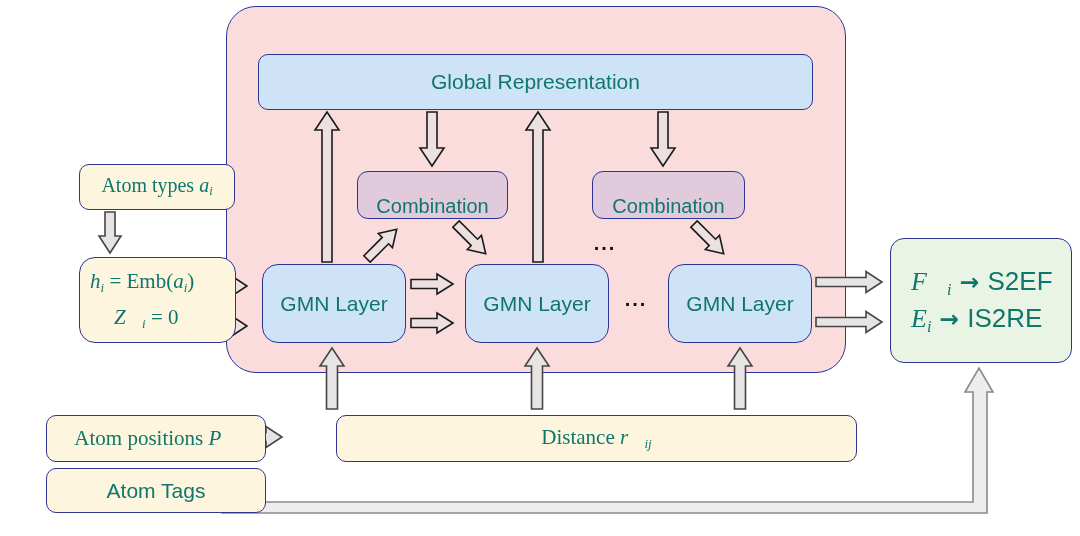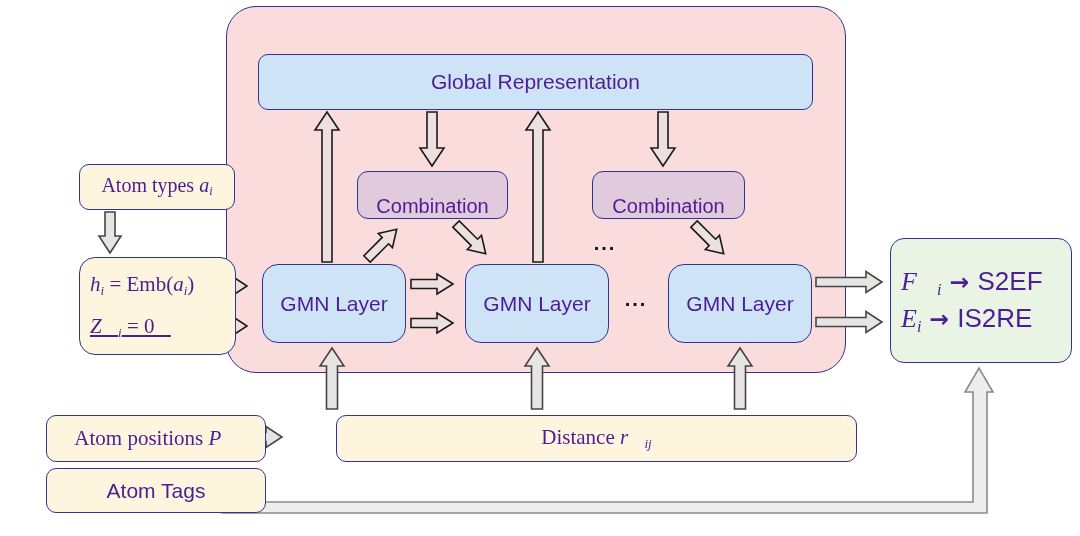--- a/index.html
+++ b/index.html
@@ -4,21 +4,21 @@
 <style>
   html,body{margin:0;padding:0;background:#fff;}
   #canvas{
     position:relative;width:1080px;height:536px;background:#ffffff;
     font-family:"Liberation Sans",sans-serif;overflow:hidden;
   }
   .box{
     position:absolute;box-sizing:border-box;
     border:1.6px solid #2e3493;
     display:flex;align-items:center;justify-content:center;
-    color:#4c1d95;
+    color:#0f766e;
   }
   .pink{background:#fbdcdc;border-radius:30px;}
   .blue{background:#cfe3f7;border-radius:10px;font-size:21px;}
   .layer{background:#cfe3f7;border-radius:16px;font-size:21px;}
   .purple{background:#e0cadb;border-radius:11px;font-size:20px;align-items:flex-end;}
   .cream{background:#fdf5dd;border-radius:10px;font-family:"Liberation Serif","DejaVu Serif",serif;font-size:21px;margin-left:44px;}
   .green{background:#eaf4e4;border-radius:14px;}
   #model-title{
     position:absolute;left:226px;top:9px;width:620px;text-align:center;
     font-size:29px;color:#000;letter-spacing:.5px;
@@ -26,30 +26,30 @@
   #global-rep{left:258px;top:54px;width:555px;height:56px;}
   #comb1{left:357px;top:171px;width:151px;height:48px;}
   #comb2{left:592px;top:171px;width:153px;height:48px;}
   #gmn1{left:262px;top:264px;width:144px;height:79px;}
   #gmn2{left:465px;top:264px;width:144px;height:79px;}
   #gmn3{left:668px;top:264px;width:144px;height:79px;}
   .dots{position:absolute;font-size:20px;font-weight:bold;color:#111;letter-spacing:2px;text-align:center;}
   #dots-top{left:585px;top:232px;width:40px;}
   #dots-mid{left:616px;top:288px;width:40px;}
   #atom-types{left:35px;top:164px;width:156px;height:46px;font-size:20px;}
-  #emb-box{left:35px;top:257px;width:157px;height:98px;border-radius:16px;
+  #emb-box{left:35px;top:257px;width:157px;height:86px;border-radius:16px;
     flex-direction:column;align-items:stretch;justify-content:space-around;padding:6px 10px;}
   #emb-box .l1{text-align:left;}
-  #emb-box .l2{text-align:left;padding-right:6px;text-decoration:underline;}
+  #emb-box .l2{text-align:center;padding-right:6px;}
   #atom-positions{left:2px;top:415px;width:220px;height:47px;}
   #distance-box{left:292px;top:415px;width:521px;height:47px;}
   #atom-tags{left:2px;top:468px;width:220px;height:45px;font-family:"Liberation Sans",sans-serif;font-size:21px;}
   #output-box{left:890px;top:238px;width:182px;height:125px;
     flex-direction:column;align-items:flex-start;justify-content:center;
-    padding-left:10px;font-size:26px;line-height:1.35;}
+    padding-left:20px;font-size:26px;line-height:1.35;}
   #arrows{position:absolute;left:0;top:0;}
   .a-pink{fill:#ece0e0;stroke:#1b1b1b;stroke-width:1.6;}
   .a-gray{fill:#e7e4e4;stroke:#454545;stroke-width:1.6;}
   .a-light{fill:#ededed;stroke:#8a8a8a;stroke-width:1.6;}
   .seg.rm{font-family:"Liberation Serif","DejaVu Serif",serif;font-style:normal;}
   .seg.it{font-family:"Liberation Serif","DejaVu Serif",serif;font-style:italic;}
   .seg.sub{font-family:"Liberation Serif","DejaVu Serif",serif;font-style:italic;font-size:0.62em;vertical-align:-0.28em;}
   .seg.sf{font-family:"Liberation Sans",sans-serif;}
   .seg.arr{font-family:"DejaVu Sans",sans-serif;font-weight:bold;font-size:0.9em;}
 </style>

